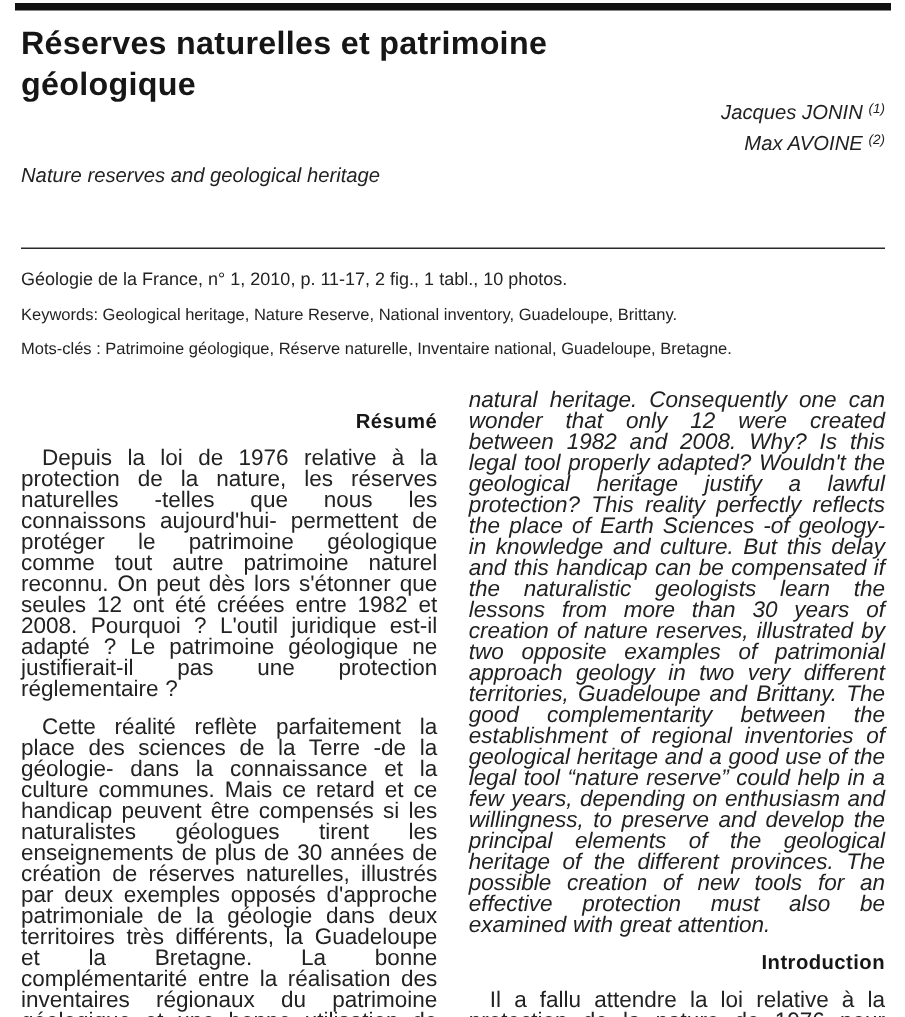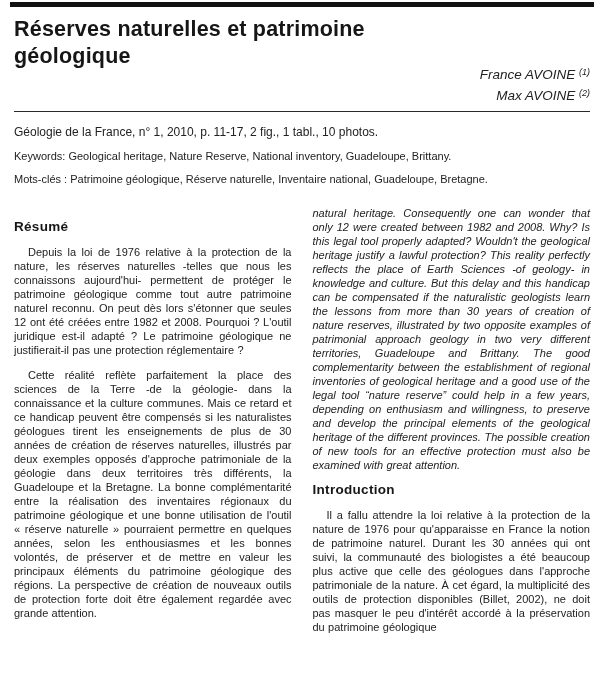--- a/index.html
+++ b/index.html
@@ -85,29 +85,29 @@
   }
   .col {
     flex: 1 1 0;
     min-width: 0;
   }
   .col-left {
     padding-top: 13px;
   }
   .section-heading {
     margin: 0;
-    text-align: left;
+    text-align: right;
     font-size: 13.5px;
     font-weight: bold;
     letter-spacing: 0.3px;
     color: #161616;
   }
   .body-text {
     margin: 11px 0 0 0;
-    font-size: 11px;
+    font-size: 15px;
     line-height: 14px;
     text-align: justify;
     text-indent: 14px;
     color: #222222;
     word-spacing: 0.3px;
   }
   .body-text.no-indent {
     text-indent: 0;
     margin-top: 0;
   }
@@ -121,23 +121,24 @@
 </head>
 <body>
 
 <div class="page">
 
   <div class="top-bar"></div>
 
   <div class="header">
     <h1 class="title">Réserves naturelles et patrimoine géologique</h1>
     <div class="authors">
-      <div class="author"><span>France AVOINE</span> <sup>(1)</sup></div>
+      <div class="author"><span>Jacques JONIN</span> <sup>(1)</sup></div>
       <div class="author"><span>Max AVOINE</span> <sup>(2)</sup></div>
     </div>
+    <div class="subtitle">Nature reserves and geological heritage</div>
   </div>
 
   <hr class="rule">
 
   <div class="citation">
     <p class="ref">Géologie de la France, n° 1, 2010, p. 11-17, 2 fig., 1 tabl., 10 photos.</p>
     <p class="kw">Keywords: Geological heritage, Nature Reserve, National inventory, Guadeloupe, Brittany.</p>
     <p class="kw">Mots-clés : Patrimoine géologique, Réserve naturelle, Inventaire national, Guadeloupe, Bretagne.</p>
   </div>
 

